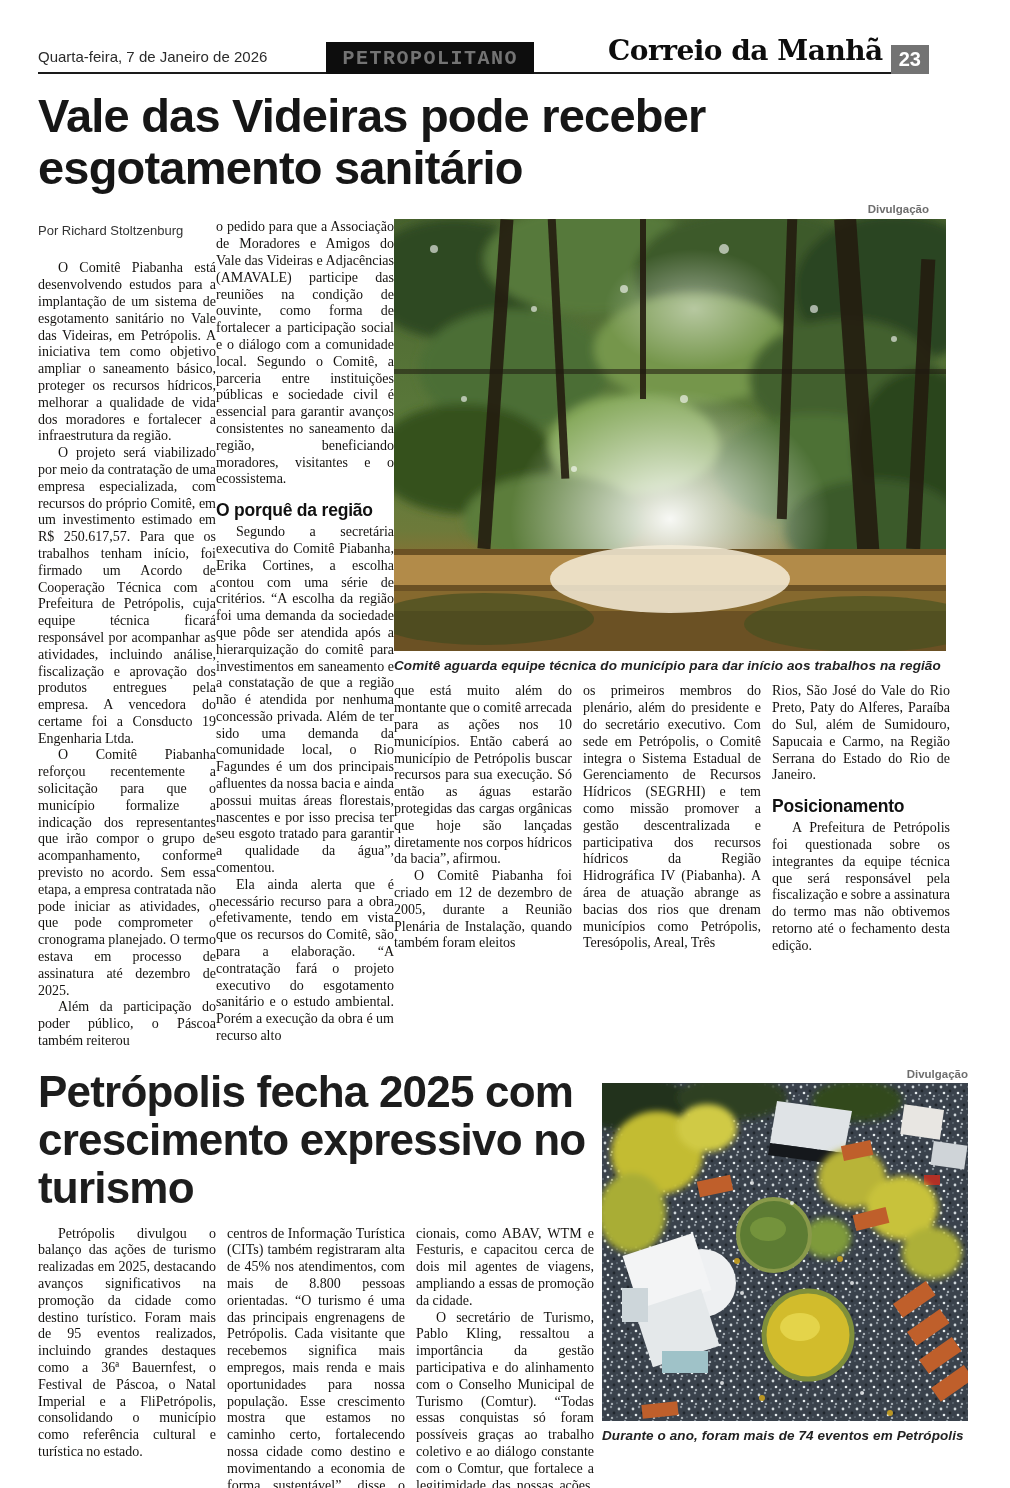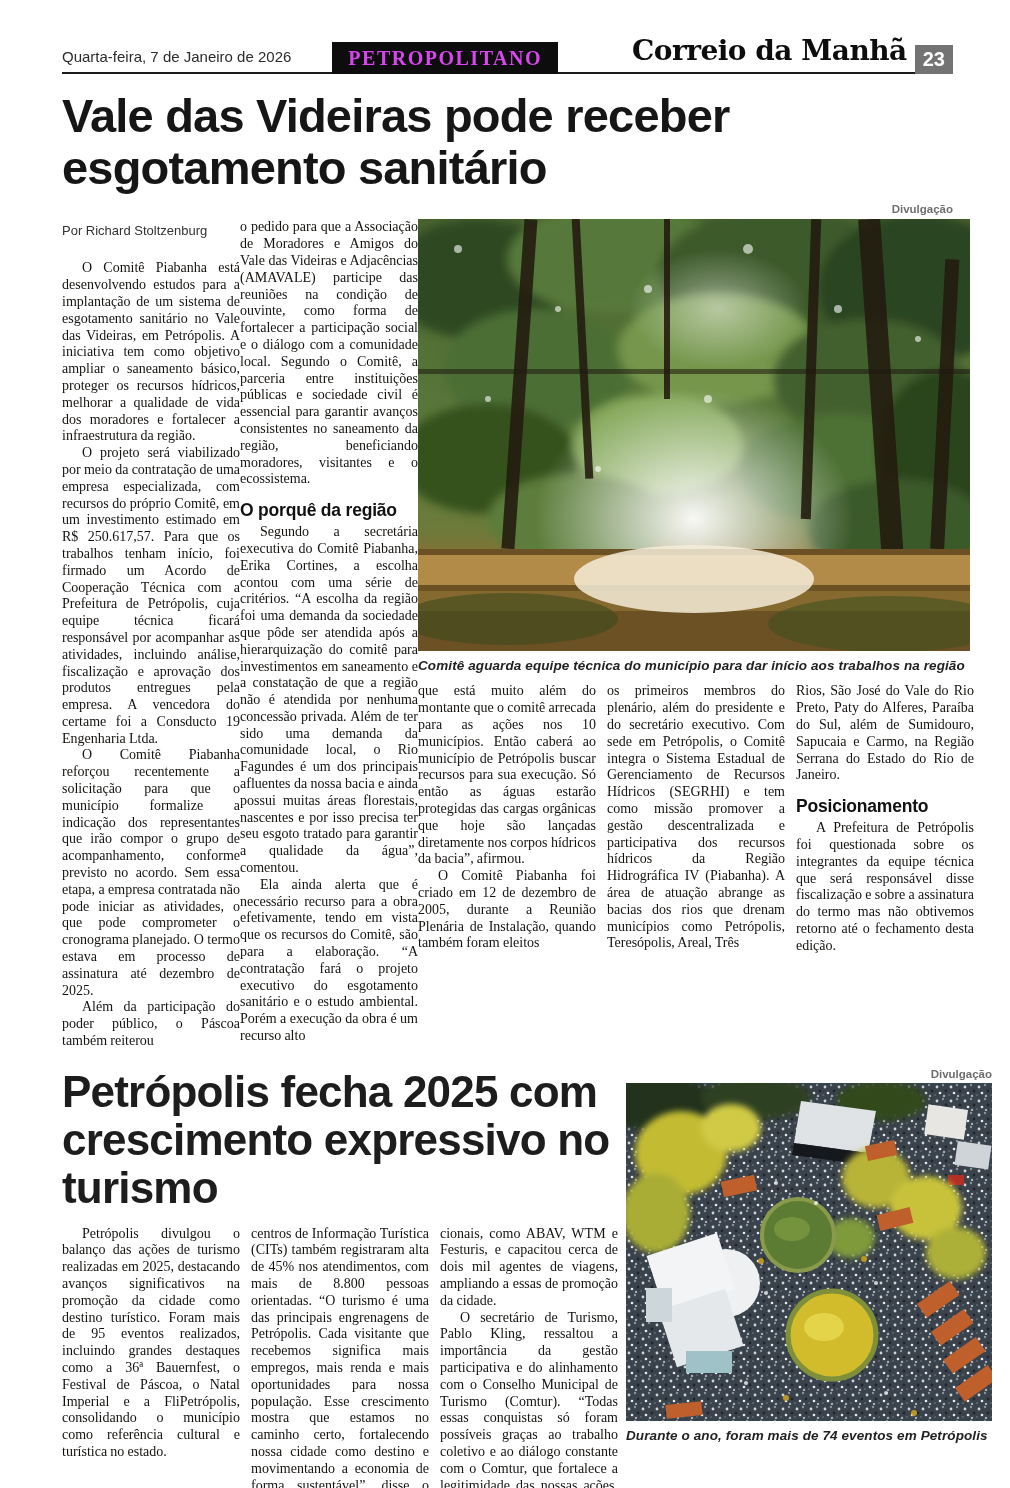--- a/index.html
+++ b/index.html
@@ -1,24 +1,24 @@
 <!DOCTYPE html>
 <html lang="pt"><head>
 <meta charset="utf-8">
 <style>
   * { margin:0; padding:0; box-sizing:border-box; }
   html,body { width:1010px; height:1488px; background:#ffffff; overflow:hidden;
               font-family:"Liberation Serif", serif; color:#1a1a1a; }
-  .page { width:984px; height:1488px; padding:34px 55px 0 38px;margin-left:24px; }
+  .page { width:984px; height:1488px; padding:34px 55px 0 38px; }
 
   
   .hdr { display:flex; align-items:flex-end; border-bottom:2px solid #1a1a1a; padding-bottom:4px; height:40px; }
   .hdr-date { font-family:"Liberation Sans", sans-serif; font-size:15px; color:#2b2b2b; flex:0 0 auto; padding-bottom:3px; }
   .hdr-spacer { flex:1; }
-  .hdr-section { background:#0d0d0d; color:#d946ef; font-family:Liberation Serif, serif;
+  .hdr-section { background:#0d0d0d; color:#737373; font-family:Liberation Mono, monospace;
                  font-weight:700; font-size:20px; letter-spacing:1.5px; padding:5px 16px 4px 16px; margin-bottom:-6px; }
   .hdr-mast { font-family:"DejaVu Serif", serif; font-weight:700; font-size:28px; color:#0d0d0d;
               margin-left:74px; padding-bottom:1px; letter-spacing:-0.5px; }
   .hdr-pageno { background:#737373; color:#ffffff; font-family:"Liberation Sans", sans-serif;
                 font-weight:700; font-size:20px; padding:3px 8px; margin-left:8px; margin-bottom:-6px; }
 
   
   .a1-headline { font-family:"Liberation Sans", sans-serif; font-weight:700; font-size:47px;
                  line-height:1.1; color:#161616; letter-spacing:-0.8px; margin-top:16px; width:900px; }
   .a1-sub { font-family:"Liberation Sans", sans-serif; font-weight:400; font-size:25px;
@@ -158,21 +158,21 @@
         <div class="col">
           <p class="body cont">que está muito além do montante que o comitê arrecada para as ações nos 10 municípios. Então caberá ao município de Petrópolis buscar recursos para sua execução. Só então as águas estarão protegidas das cargas orgânicas que hoje são lançadas diretamente nos corpos hídricos da bacia”, afirmou.</p>
           <p class="body">O Comitê Piabanha foi criado em 12 de dezembro de 2005, durante a Reunião Plenária de Instalação, quando também foram eleitos</p>
         </div>
         <div class="col">
           <p class="body cont">os primeiros membros do plenário, além do presidente e do secretário executivo. Com sede em Petrópolis, o Comitê integra o Sistema Estadual de Gerenciamento de Recursos Hídricos (SEGRHI) e tem como missão promover a gestão descentralizada e participativa dos recursos hídricos da Região Hidrográfica IV (Piabanha). A área de atuação abrange as bacias dos rios que drenam municípios como Petrópolis, Teresópolis, Areal, Três</p>
         </div>
         <div class="col">
           <p class="body cont">Rios, São José do Vale do Rio Preto, Paty do Alferes, Paraíba do Sul, além de Sumidouro, Sapucaia e Carmo, na Região Serrana do Estado do Rio de Janeiro.</p>
           <h3 class="colhead">Posicionamento</h3>
-          <p class="body">A Prefeitura de Petrópolis foi questionada sobre os integrantes da equipe técnica que será responsável disse fiscalização e sobre a assinatura do termo mas não obtivemos retorno até o fechamento desta edição.</p>
+          <p class="body">A Prefeitura de Petrópolis foi questionada sobre os integrantes da equipe técnica que será responsável pela fiscalização e sobre a assinatura do termo mas não obtivemos retorno até o fechamento desta edição.</p>
         </div>
       </div>
     </div>
   </div>
 
   <div class="a2-grid">
 
     <div class="a2-main">
       <h1 class="a2-headline">Petrópolis fecha 2025 com crescimento expressivo no turismo</h1>
       <div class="threecols">

